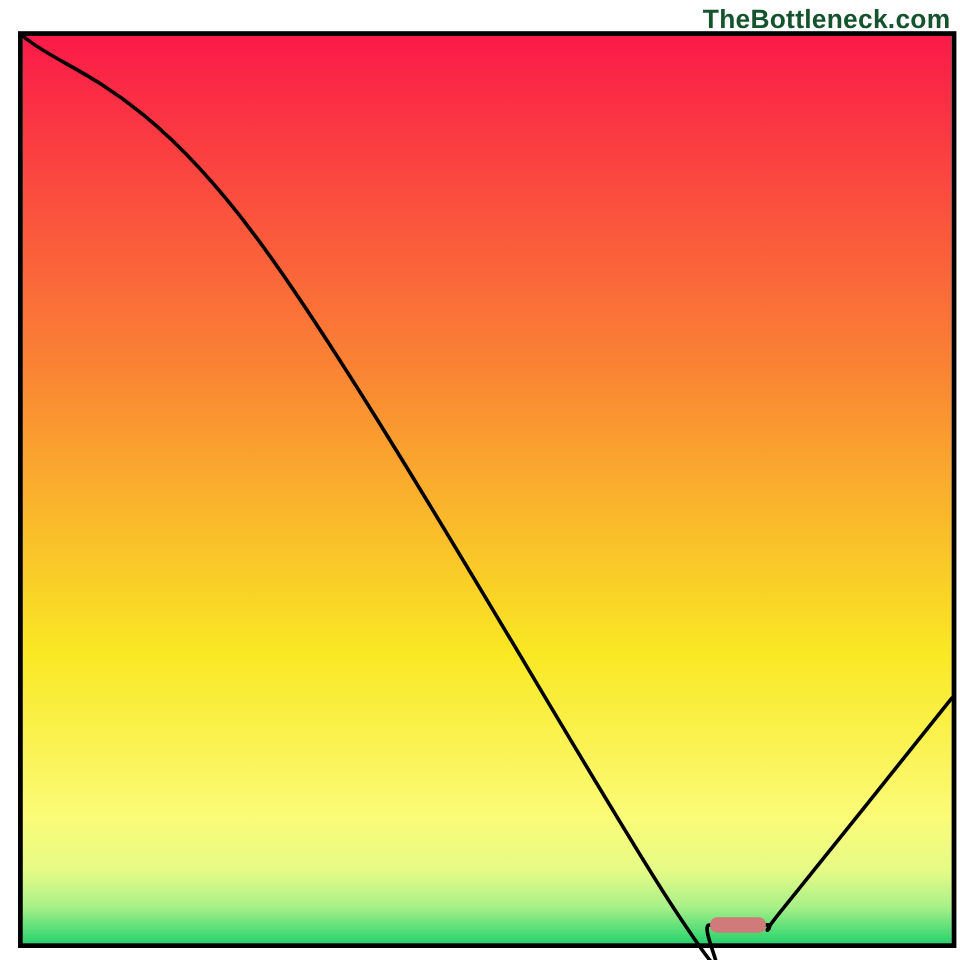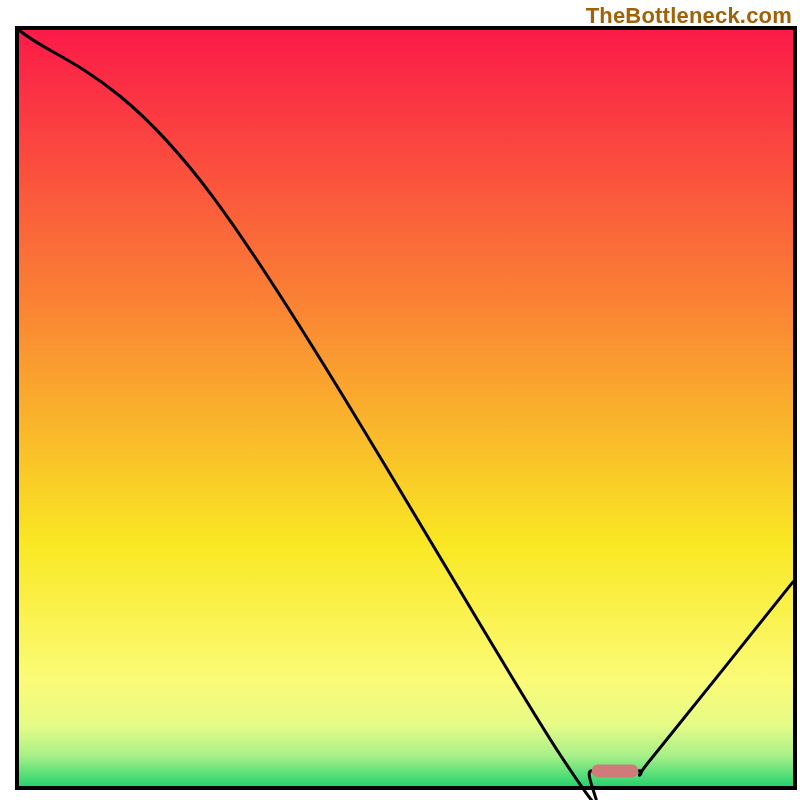--- a/index.html
+++ b/index.html
@@ -16,21 +16,21 @@
     width: 800px;
     height: 800px;
     box-sizing: border-box;
   }
   .watermark {
     position: absolute;
     top: 3px;
     right: 8px;
     font-size: 22px;
     font-weight: 600;
-    color: #a16207;
+    color: #14532d;
     letter-spacing: 0.2px;
     z-index: 5;
   }
   svg.chart {
     display: block;
     width: 800px;
     height: 800px;
   }
 </style>
 </head>

